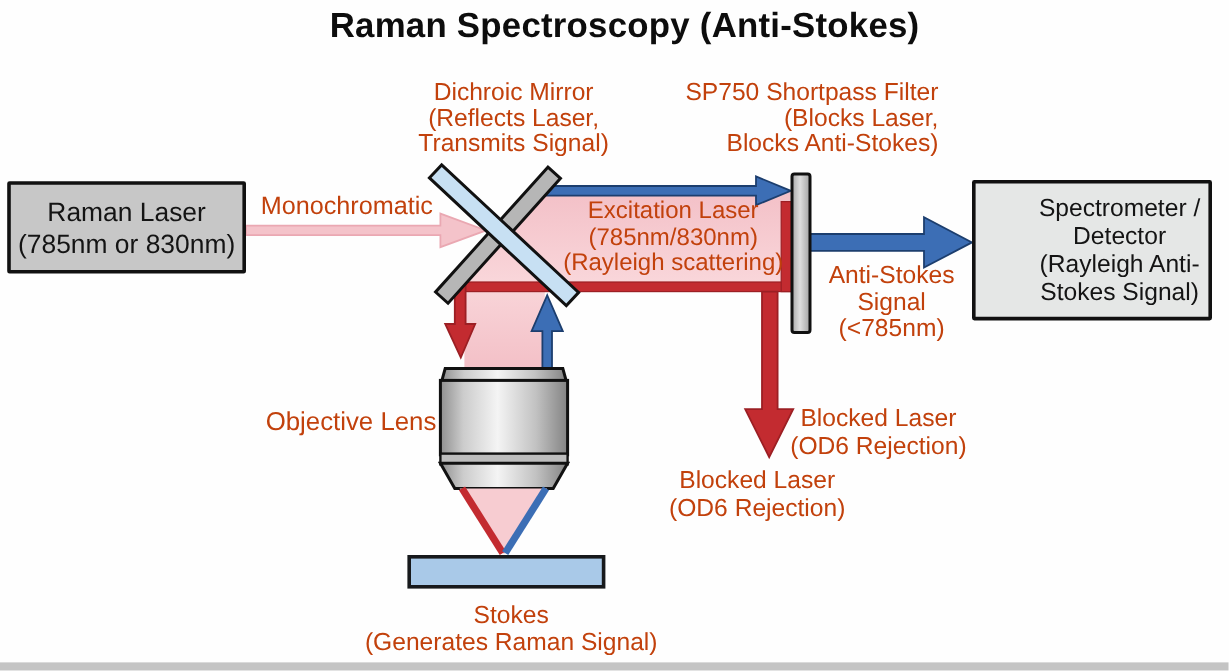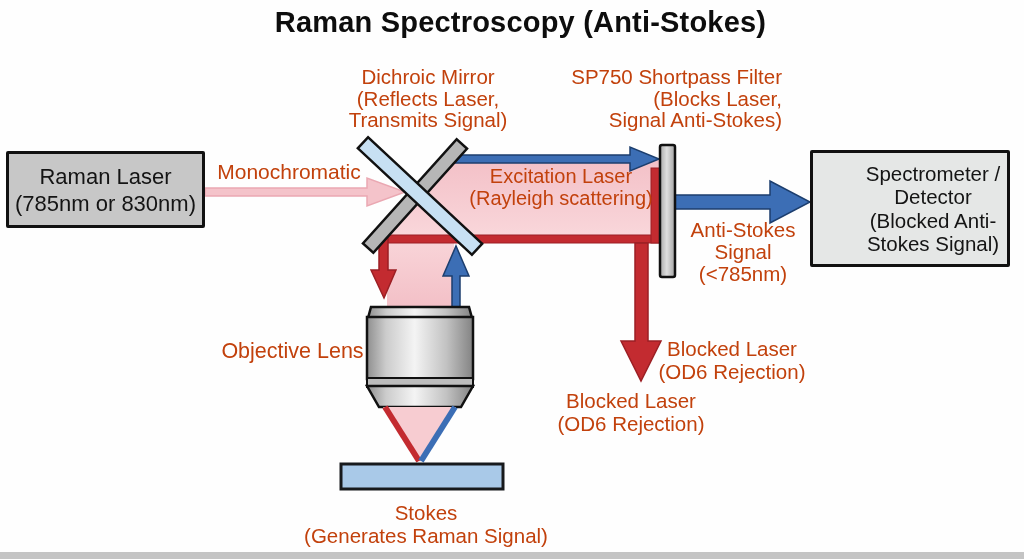--- a/index.html
+++ b/index.html
@@ -97,42 +97,43 @@
   </svg>
 
   <div id="laser-box" class="node-box">
     <span>Raman Laser</span>
     <span>(785nm or 830nm)</span>
   </div>
 
   <div id="detector-box" class="node-box">
     <span>Spectrometer /</span>
     <span>Detector</span>
-    <span>(Blocked Anti-</span>
+    <span>(Rayleigh Anti-</span>
     <span>Stokes Signal)</span>
   </div>
 
   <div id="monochromatic-label" class="lbl">
     <span>Monochromatic</span>
   </div>
 
   <div id="dichroic-label" class="lbl">
     <span>Dichroic Mirror</span>
     <span>(Reflects Laser,</span>
     <span>Transmits Signal)</span>
   </div>
 
   <div id="sp750-label" class="lbl">
     <span>SP750 Shortpass Filter</span>
     <span>(Blocks Laser,</span>
-    <span>Signal Anti-Stokes)</span>
+    <span>Blocks Anti-Stokes)</span>
   </div>
 
   <div id="excitation-label" class="lbl">
     <span>Excitation Laser</span>
+    <span>(785nm/830nm)</span>
     <span>(Rayleigh scattering)</span>
   </div>
 
   <div id="antistokes-label" class="lbl">
     <span>Anti-Stokes</span>
     <span>Signal</span>
     <span>(&lt;785nm)</span>
   </div>
 
   <div id="blocked-right-label" class="lbl">

